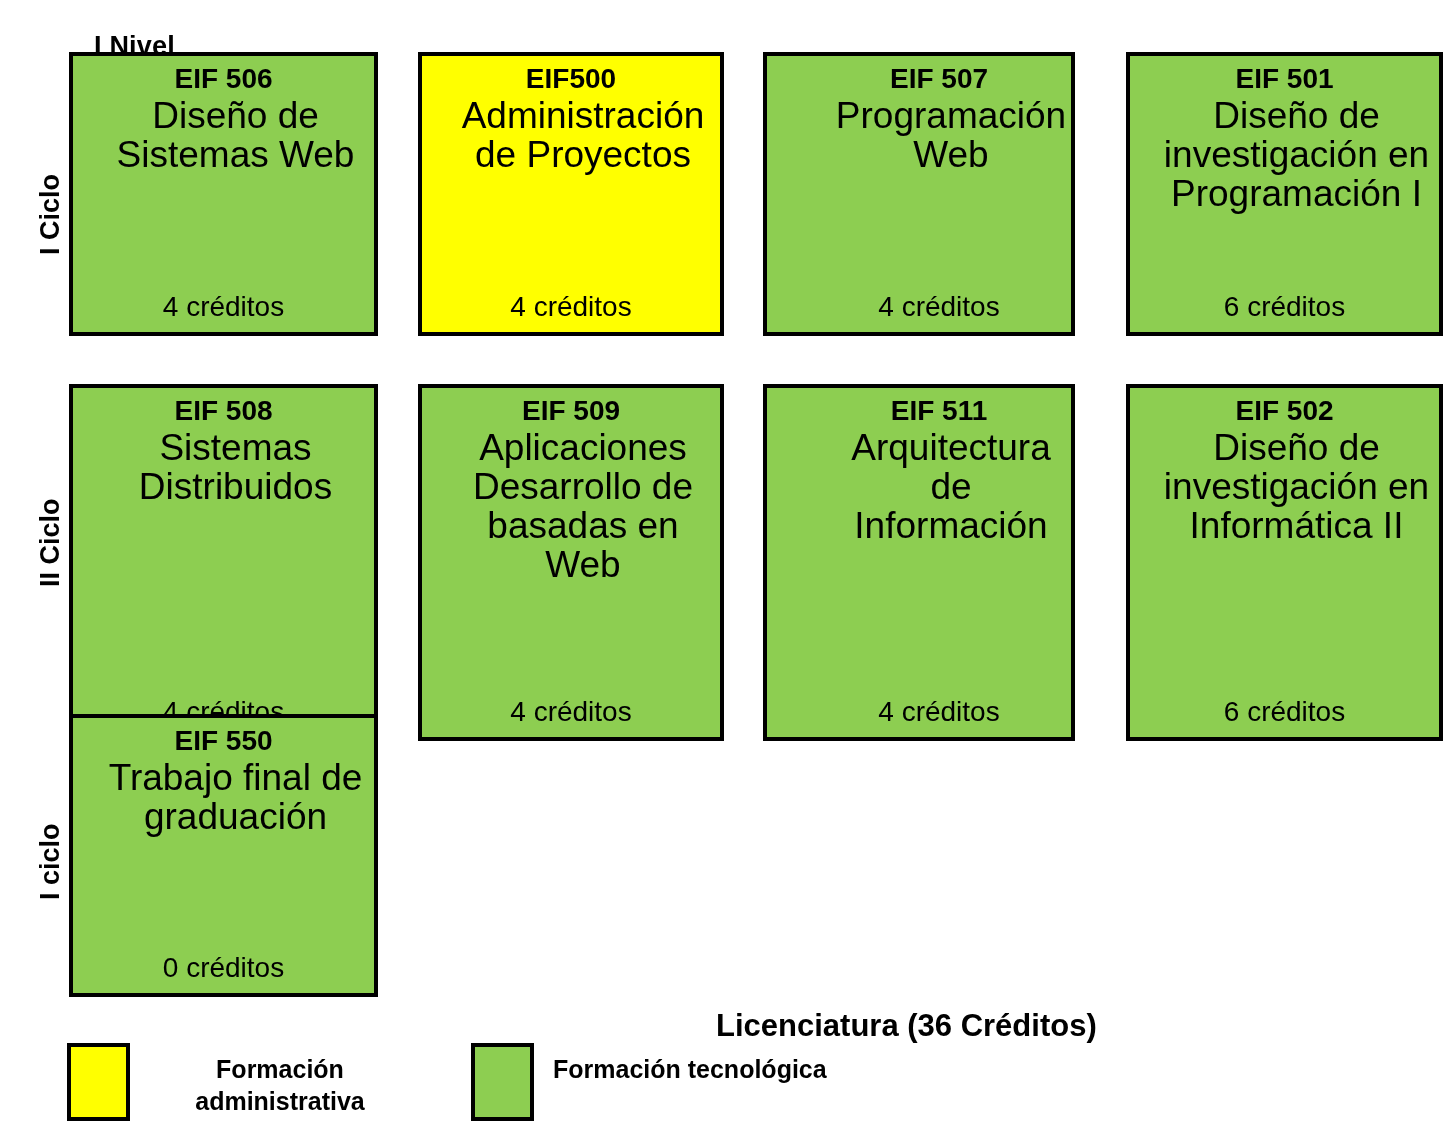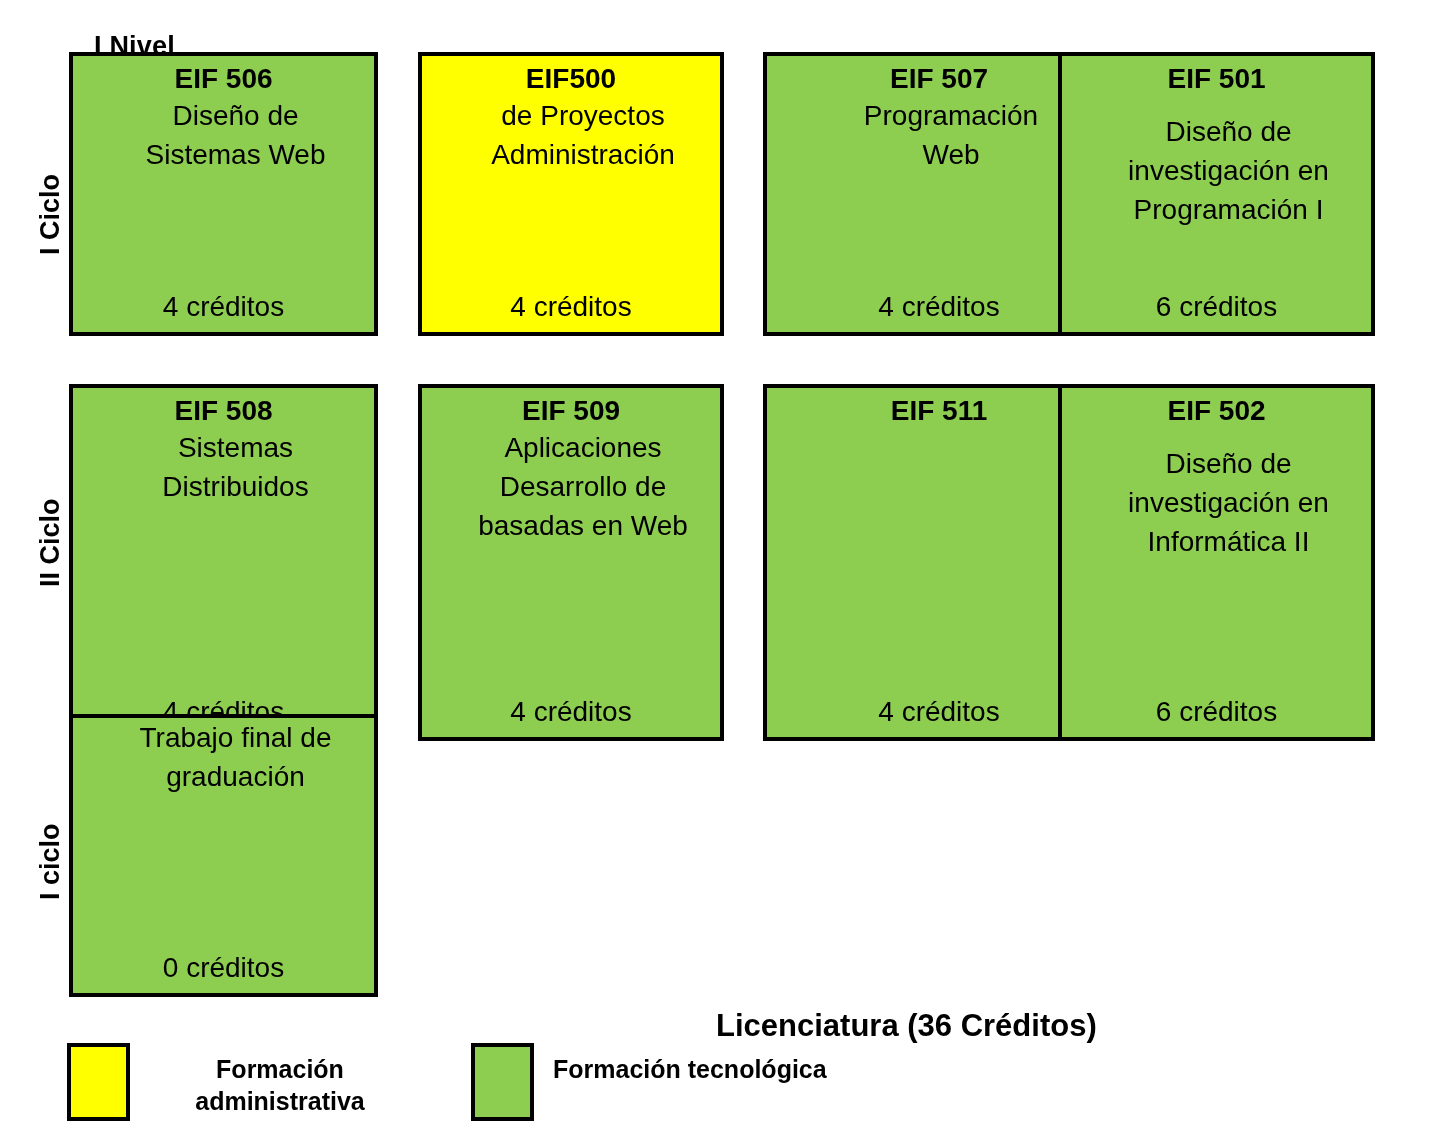--- a/index.html
+++ b/index.html
@@ -57,21 +57,21 @@
 
   .course-code {
     font-weight: bold;
     font-size: 28px;
     line-height: 34px;
     text-align: center;
     padding-top: 6px;
     white-space: nowrap;
   }
   .course-name {
-    font-size: 28px;
+    font-size: 37px;
     line-height: 39px;
     text-align: center;
     padding: 0 4px;
     flex: 0 0 auto;
     margin-left: 24px;
   }
   .course-credits {
     margin-top: auto;
     font-size: 28px;
     line-height: 34px;
@@ -82,21 +82,21 @@
   
   .r1 { top: 52px;  height: 284px; align-items: center; }
   
   .r2 { top: 384px; height: 357px; }
   
   .r3 { top: 714px; height: 283px; }
 
   .c1 { left: 69px;   width: 309px; }
   .c2 { left: 418px;  width: 306px; }
   .c3 { left: 763px;  width: 312px; padding-left: 40px; }
-  .c4 { left: 1058px; width: 317px; gap: 16px; }
+  .c4 { left: 1126px; width: 317px; }
 
   
   #program-title {
     position: absolute;
     left: 716px;
     top: 1008px;
     font-weight: bold;
     font-size: 31px;
     line-height: 36px;
     white-space: nowrap;
@@ -151,22 +151,22 @@
   <div class="course-name">
     <div>Diseño de</div>
     <div>Sistemas Web</div>
   </div>
   <div class="course-credits">4 créditos</div>
 </div>
 
 <div class="course-box yellow r1 c2">
   <div class="course-code">EIF500</div>
   <div class="course-name">
+    <div>Administración</div>
     <div>de Proyectos</div>
-    <div>Administración</div>
   </div>
   <div class="course-credits">4 créditos</div>
 </div>
 
 <div class="course-box green r1 c3">
   <div class="course-code">EIF 507</div>
   <div class="course-name">
     <div>Programación</div>
     <div>Web</div>
   </div>
@@ -197,34 +197,39 @@
   <div class="course-name">
     <div>Aplicaciones</div>
     <div>Desarrollo de</div>
     <div>basadas en Web</div>
   </div>
   <div class="course-credits">4 créditos</div>
 </div>
 
 <div class="course-box green r2 c3">
   <div class="course-code">EIF 511</div>
+  <div class="course-name">
+    <div>Arquitectura de</div>
+    <div>Información</div>
+  </div>
   <div class="course-credits">4 créditos</div>
 </div>
 
 <div class="course-box green r2 c4">
   <div class="course-code">EIF 502</div>
   <div class="course-name">
     <div>Diseño de</div>
     <div>investigación en</div>
     <div>Informática II</div>
   </div>
   <div class="course-credits">6 créditos</div>
 </div>
 
 <div class="course-box green r3 c1">
+  <div class="course-code">EIF 550</div>
   <div class="course-name">
     <div>Trabajo final de</div>
     <div>graduación</div>
   </div>
   <div class="course-credits">0 créditos</div>
 </div>
 
 <div id="program-title">Licenciatura (36 Créditos)</div>
 
 <div id="legend-swatch-admin" class="legend-swatch"></div>

